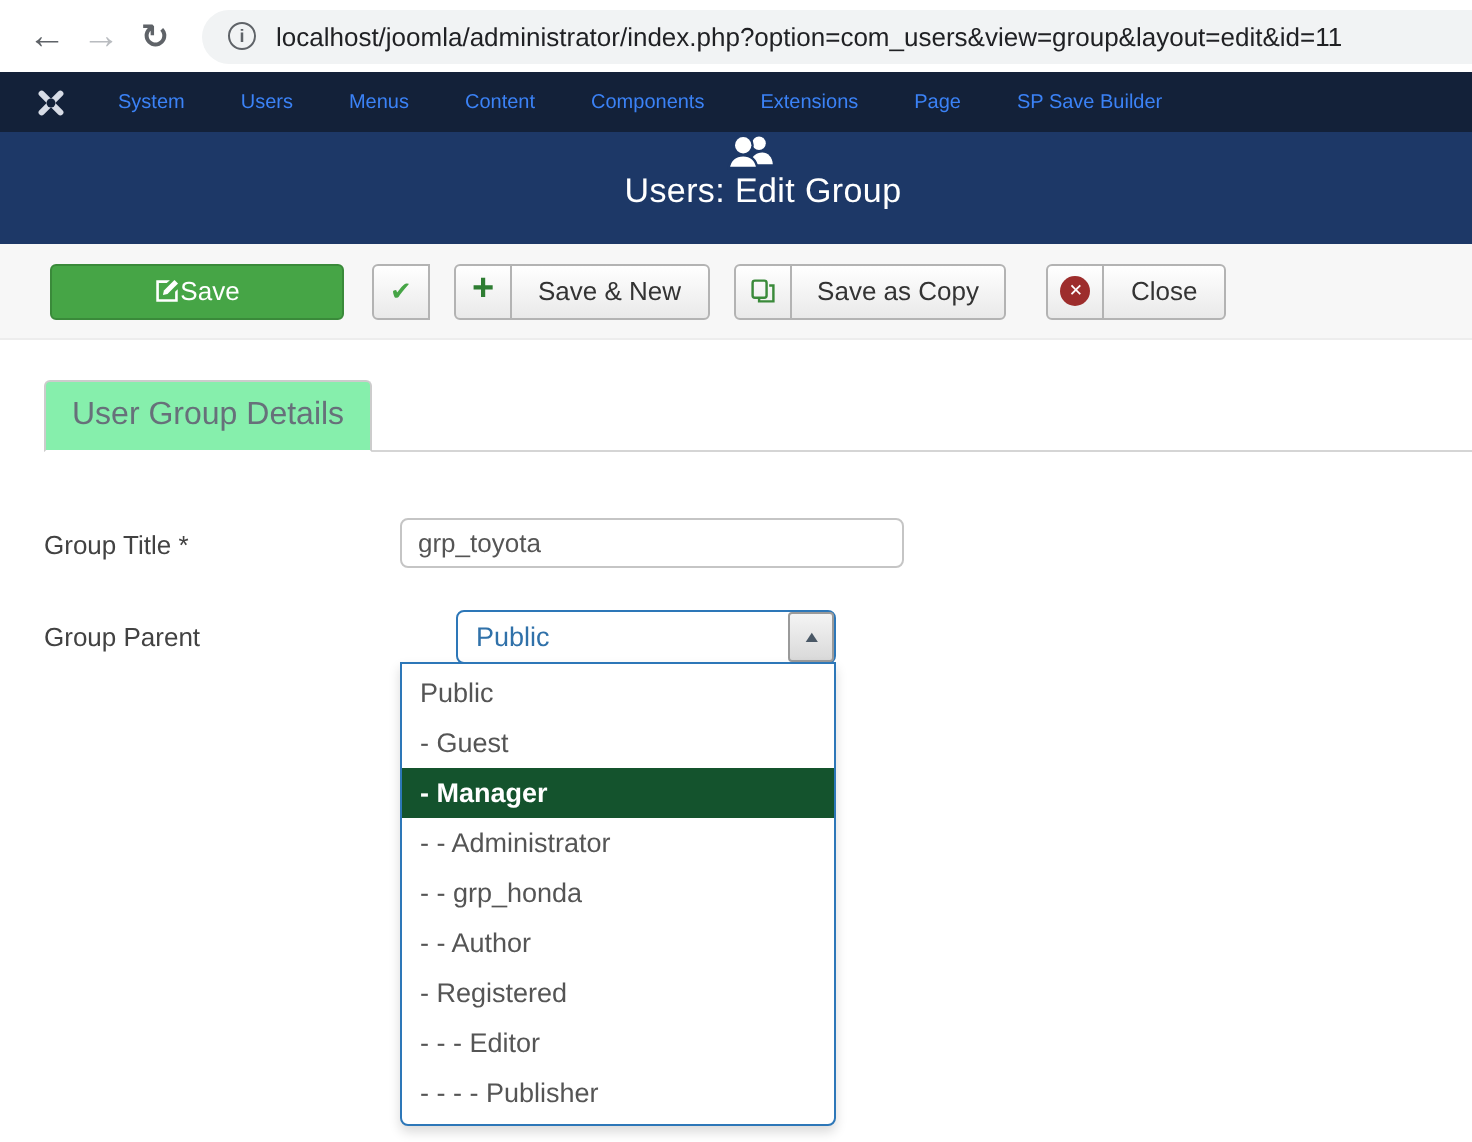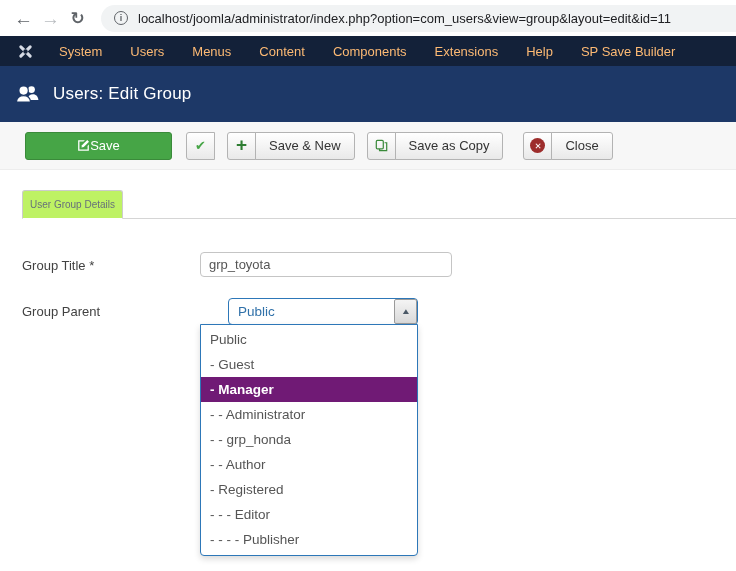--- a/index.html
+++ b/index.html
@@ -14,24 +14,24 @@
   .url-bar { flex:1; height:27px; background:#f1f3f4; border-radius:14px 0 0 14px; margin-left:10px;
              display:flex; align-items:center; padding-left:13px; overflow:hidden; white-space:nowrap; }
   .info-badge { flex:0 0 auto; width:14px; height:14px; border:1.4px solid #5f6368; border-radius:50%;
                 color:#5f6368; font-size:9px; display:flex; align-items:center; justify-content:center;
                 margin-right:10px; font-weight:bold; }
   .url-text { font-size:13px; color:#202124; }
 
   
   .navbar { height:30px; background:#132139; display:flex; align-items:center; padding-left:17px; }
   .joomla-logo { margin-right:25px; display:flex; align-items:center; }
-  .nav-item { color:#fdba74; font-size:13px; margin-right:28px; cursor:pointer; white-space:nowrap; }
-
-  
-  .page-header { height:56px; background:#1d3867; display:flex; align-items:center; padding-left:15px; }
+  .nav-item { color:#3b82f6; font-size:10px; margin-right:28px; cursor:pointer; white-space:nowrap; }
+
+  
+  .page-header { height:56px; background:#1d3867; display:flex; align-items:center; padding-left:27px;flex-direction:column; }
   .users-icon { margin-right:13px; display:flex; }
   .page-title { color:#ffffff; font-size:17px; font-weight:500; letter-spacing:.2px; }
 
   
   .toolbar { height:48px; background:#f7f7f7; border-bottom:1px solid #ededed;
              display:flex; align-items:center; padding-left:25px; }
   .btn-save { width:147px; height:28px; background:#46a546; border:1px solid #3a8a3a; border-radius:3px;
               color:#fff; font-size:13px; display:flex; align-items:center; justify-content:center;
               gap:0; margin-right:14px; cursor:pointer; }
   .btn-group { display:flex; height:28px; margin-right:12px; cursor:pointer; }
@@ -41,42 +41,42 @@
   .btn-seg.icon { width:29px; border-radius:3px 0 0 3px; }
   .btn-seg.text { padding:0 13px; margin-left:-1px; border-radius:0 3px 3px 0; font-size:13px; color:#333; }
   .check-glyph { color:#46a546; font-size:13px; font-weight:bold; }
   .plus-glyph { color:#2e7d32; font-size:19px; font-weight:bold; line-height:0; margin-top:-2px; }
   .close-glyph { width:15px; height:15px; border-radius:50%; background:#9d2d2c; color:#fff;
                  font-size:8.5px; font-weight:bold; display:flex; align-items:center; justify-content:center; }
 
   
   .content { padding:20px 0 0 22px; }
   .tabs { border-bottom:1px solid #d5d5d5; }
-  .tab { display:inline-block; background:#bef264; border:1px solid #ccc; border-bottom:1px solid #fff;
-         border-radius:3px 3px 0 0; padding:8px 7px; margin-bottom:-1px; font-size:10px;
+  .tab { display:inline-block; background:#86efac; border:1px solid #ccc; border-bottom:1px solid #fff;
+         border-radius:3px 3px 0 0; padding:8px 13px; margin-bottom:-1px; font-size:16px;
          color:#67707a; cursor:pointer; }
   .form { margin-top:33px; }
   .form-row { display:flex; margin-bottom:21px; }
   .form-label { width:178px; font-size:13px; color:#424242; padding-top:6px; }
   .text-input { width:252px; height:25px; border:1px solid #c5c5c5; border-radius:4px; padding:0 8px;
                 font-size:13px; color:#555; outline:none; font-family:inherit; }
   .select-wrap { position:relative; width:218px;padding-left:28px; }
   .select-box { height:27px; border:1px solid #2d77b8; border-radius:4px; background:#fff;
                 display:flex; align-items:center; padding-left:9px; font-size:13.5px; color:#3071a9;
                 cursor:pointer; }
   .select-arrow-btn { position:absolute; top:1px; right:1px; width:23px; height:25px;
                       background:linear-gradient(#f4f4f4,#d9d9d9); border:1px solid #9a9a9a;
                       border-radius:2px; display:flex; align-items:center; justify-content:center;
                       cursor:pointer; }
   .arrow-glyph { font-size:8px; color:#4a5866; transform:scaleX(1.3); }
   .dropdown { position:absolute; top:100%; left:0; width:218px; margin-top:-1px; background:#fff;
               border:1px solid #2d77b8; border-radius:0 0 4px 4px; box-shadow:0 3px 6px rgba(0,0,0,.15);
               padding:2px 0 3px; z-index:5; }
   .option { height:25px; line-height:25px; padding-left:9px; font-size:13.5px; color:#555; cursor:pointer; }
-  .option.highlighted { background:#701a75; color:#fff; font-weight:bold; }
+  .option.highlighted { background:#14532d; color:#fff; font-weight:bold; }
 </style>
 </head>
 <body>
 
 <div class="browser-bar">
   <div class="nav-btn">←</div>
   <div class="nav-btn fwd">→</div>
   <div class="nav-btn reload">↻</div>
   <div class="url-bar">
     <span class="info-badge">i</span>
@@ -95,21 +95,21 @@
     </svg>
   </span>
   <div style="display:flex;">
 
   <span class="nav-item">System</span>
       <span class="nav-item">Users</span>
       <span class="nav-item">Menus</span>
       <span class="nav-item">Content</span>
       <span class="nav-item">Components</span>
       <span class="nav-item">Extensions</span>
-      <span class="nav-item">Help</span>
+      <span class="nav-item">Page</span>
       <span class="nav-item">SP Save Builder</span>
     </div>
 </div>
 
 <div class="page-header">
   <span class="users-icon">
     <svg width="25" height="20" viewBox="0 0 25 20">
       <circle cx="16.5" cy="5.6" r="3.4" fill="#ffffff"></circle>
       <path d="M12.5 15.5c.4-3.4 2.6-5.2 5.6-5.2 2.9 0 5 2.3 5.3 5.8h-10.9z" fill="#ffffff"></path>
       <circle cx="8.6" cy="6.6" r="4.1" fill="#1d3867" stroke="#1d3867" stroke-width="2.4"></circle>

